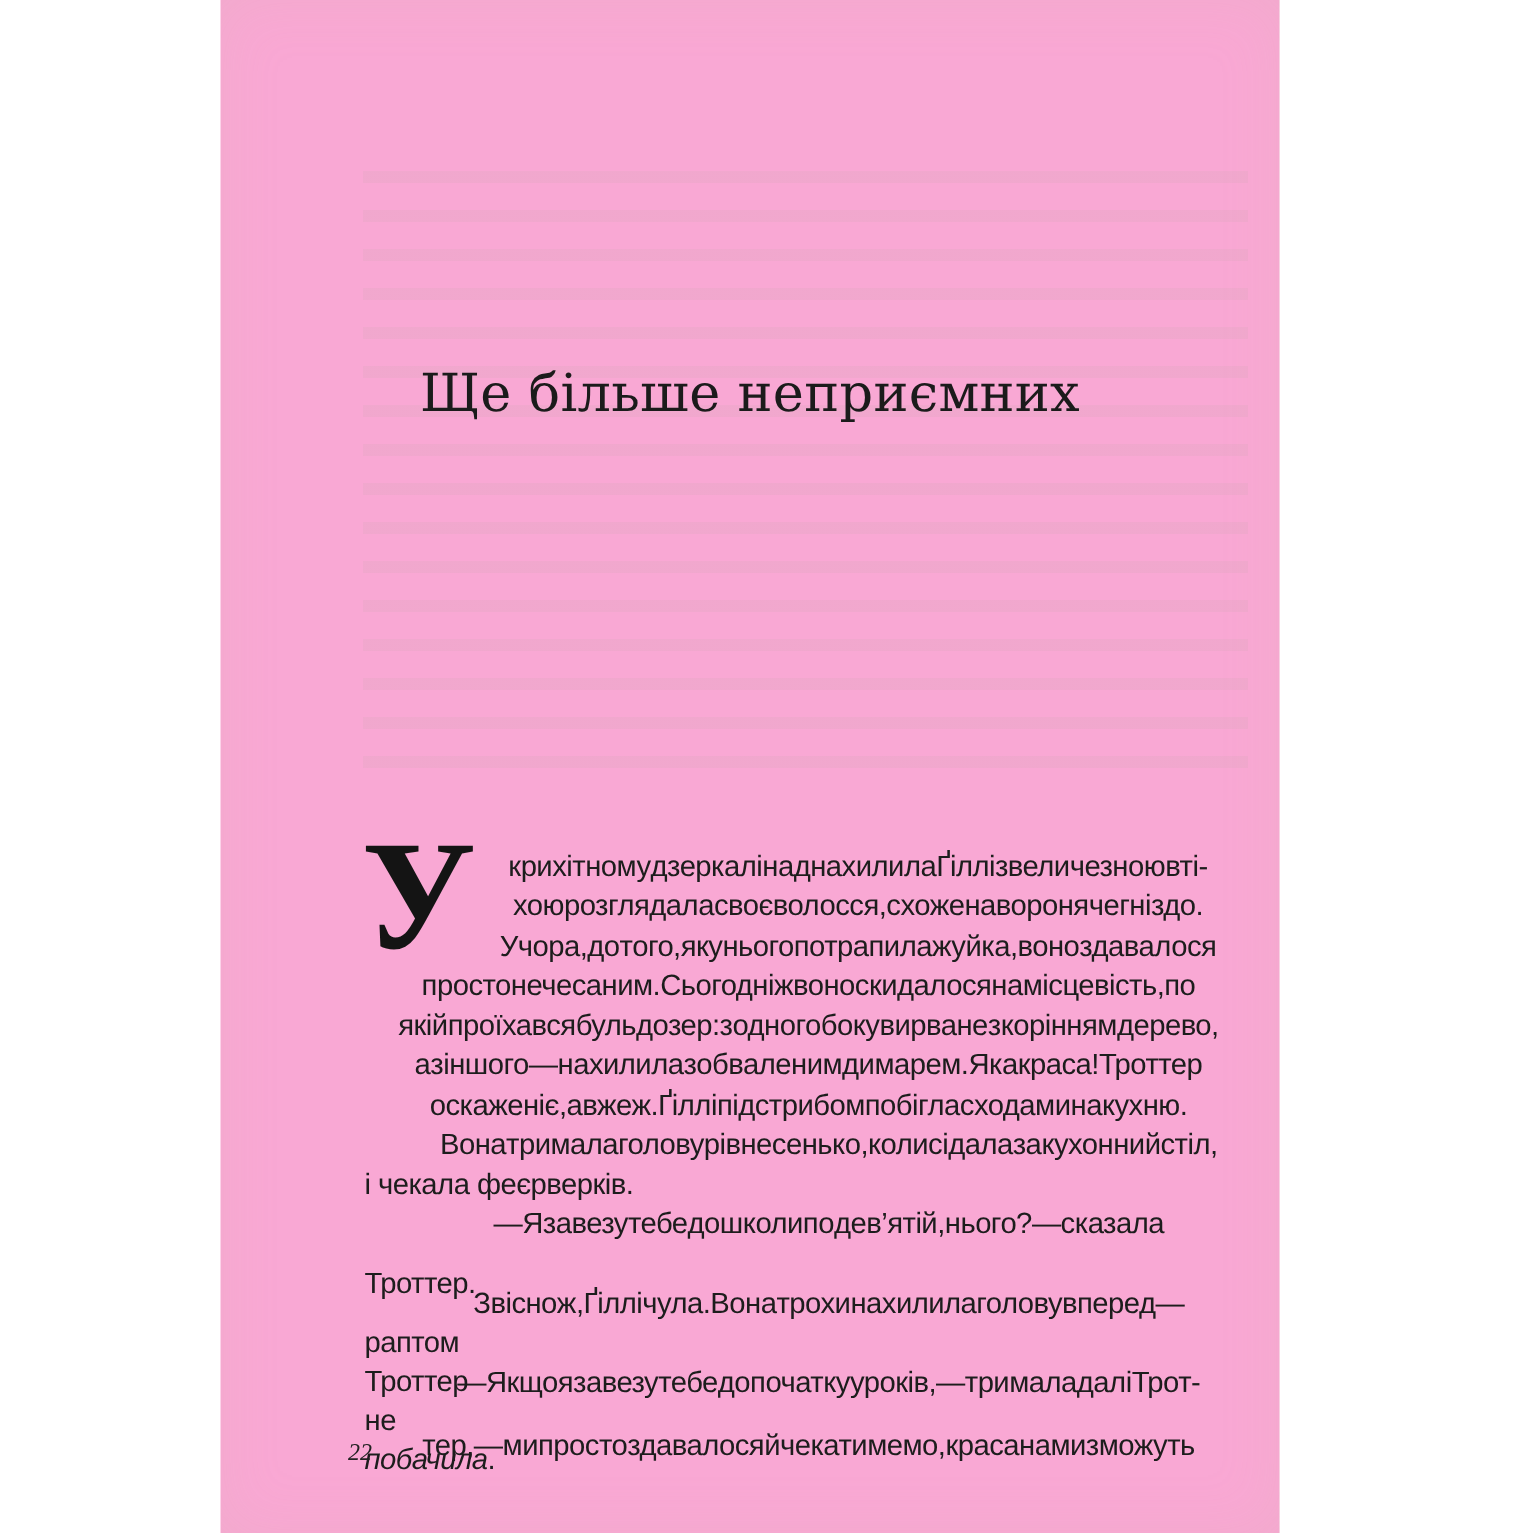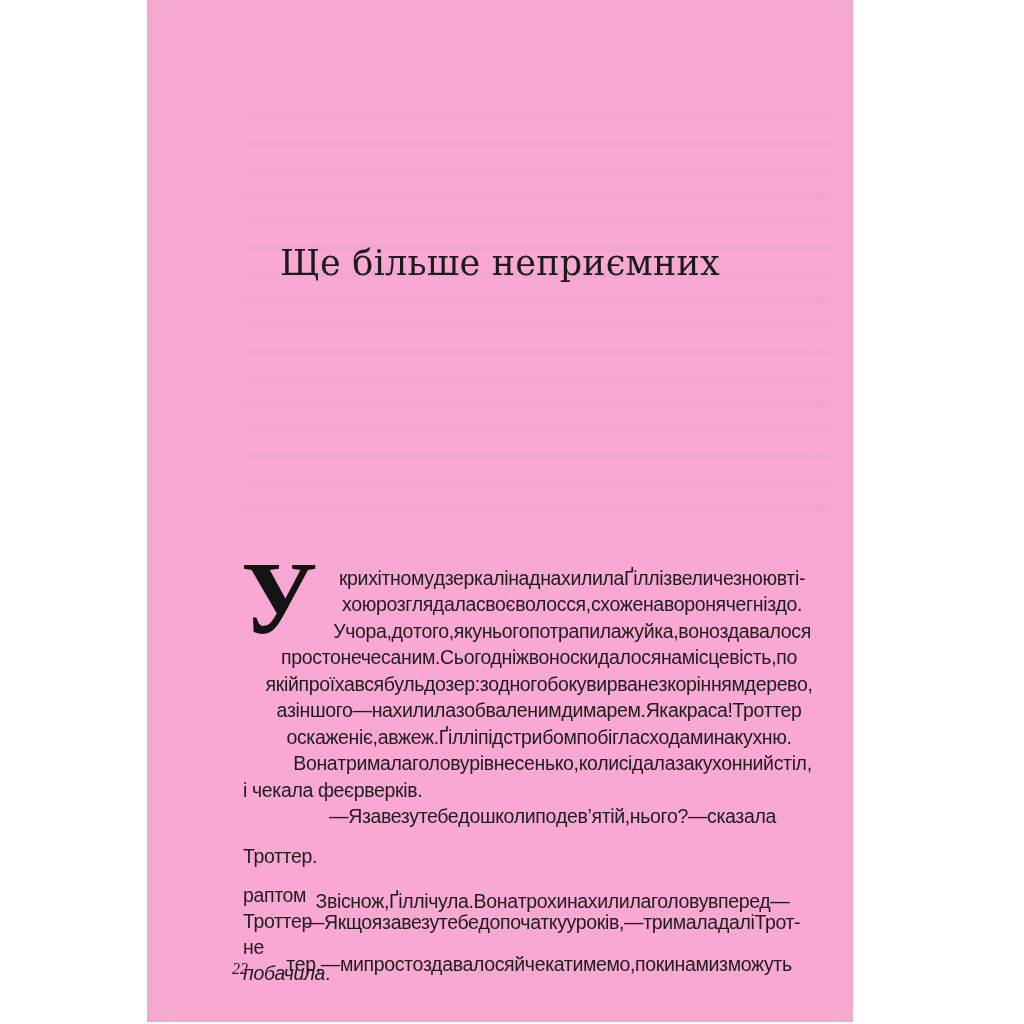--- a/index.html
+++ b/index.html
@@ -218,21 +218,21 @@
         <span class="w">школи</span>
         <span class="w">по</span>
         <span class="w">дев’ятій,</span>
         <span class="w">нього?</span>
         <span class="w">—</span>
         <span class="w">сказала</span>
       </div>
       <div class="ln left" style="top: 278px; left: 0px; width: 592px;">
         <span class="w">Троттер.</span>
       </div>
-      <div class="ln" style="top: 290.95px; left: 27px; width: 565px; margin-top: 32px;">
+      <div class="ln" style="top: 290.95px; left: 27px; width: 565px;">
         <span class="w">Звісно</span>
         <span class="w">ж,</span>
         <span class="w">Ґіллі</span>
         <span class="w">чула.</span>
         <span class="w">Вона</span>
         <span class="w">трохи</span>
         <span class="w">нахилила</span>
         <span class="w">голову</span>
         <span class="w">вперед</span>
         <span class="w">—</span>
@@ -256,20 +256,20 @@
         <span class="w">далі</span>
         <span class="w">Трот-</span>
       </div>
       <div class="ln" style="top: 386px; left: 0px; width: 592px;">
         <span class="w">тер,—</span>
         <span class="w">ми</span>
         <span class="w">просто</span>
         <span class="w">здавалося</span>
         <span class="w">й</span>
         <span class="w">чекатимемо,</span>
-        <span class="w">поки</span>
+        <span class="w">краса</span>
         <span class="w">нами</span>
         <span class="w">зможуть</span>
       </div>
     </div>
 
   <div class="page-number">22</div>
 </div>
 
 </body></html>

